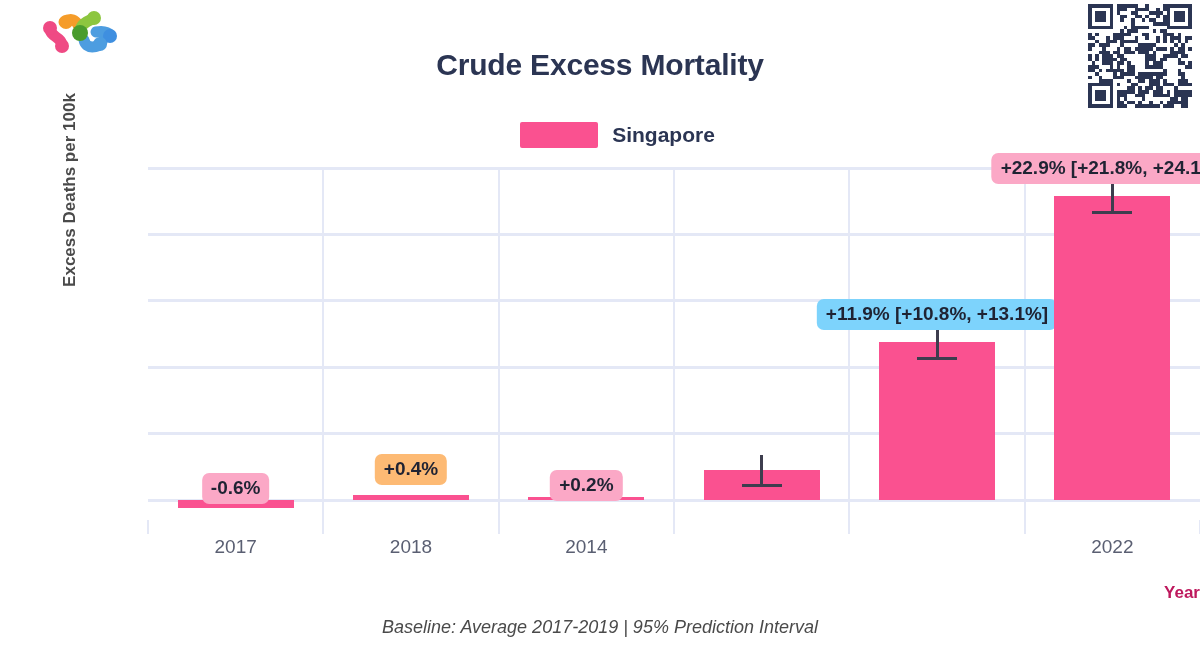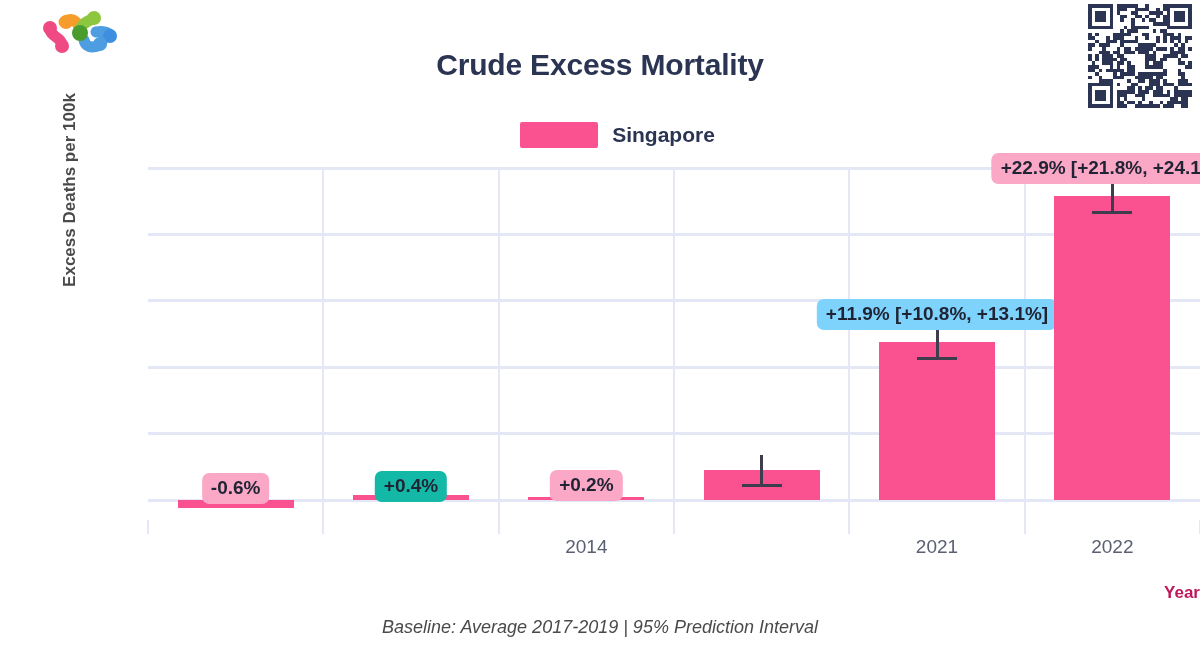--- a/index.html
+++ b/index.html
@@ -676,33 +676,34 @@
     <div class="gridline-h" style="top: 197.745px;"></div>
     <div class="gridline-h" style="top: 131.33px;"></div>
     <div class="gridline-h" style="top: 64.9151px;"></div>
     <div class="gridline-h" style="top: -1.5px;"></div>
     <div class="gridline-v" style="left: 174.333px;"></div>
     <div class="gridline-v" style="left: 349.667px;"></div>
     <div class="gridline-v" style="left: 525px;"></div>
     <div class="gridline-v" style="left: 700.333px;"></div>
     <div class="gridline-v" style="left: 875.667px;"></div>
     <div class="x-tick-mark" style="left: -1px;"></div>
+    <div class="x-tick-label" style="left: 87.6667px;">2017</div>
     <div class="x-tick-mark" style="left: 174.333px;"></div>
+    <div class="x-tick-label" style="left: 263px;">2018</div>
     <div class="x-tick-mark" style="left: 349.667px;"></div>
     <div class="x-tick-label" style="left: 438.333px;">2014</div>
     <div class="x-tick-mark" style="left: 525px;"></div>
     <div class="x-tick-mark" style="left: 700.333px;"></div>
-    <div class="x-tick-label" style="left: 789px;">2021</div>
     <div class="x-tick-mark" style="left: 875.667px;"></div>
     <div class="x-tick-label" style="left: 964.333px;">2022</div>
     <div class="x-tick-mark" style="left: 1051px;"></div>
     <div class="bar" style="left: 29.8067px; top: 332.075px; width: 115.72px; height: 7.96981px; background: rgb(250, 81, 144);"></div>
     <div class="data-label" style="background: rgb(251, 168, 198); left: 87.6667px; top: 336.075px;">-0.6%</div>
     <div class="bar" style="left: 205.14px; top: 326.762px; width: 115.72px; height: 5.31321px; background: rgb(250, 81, 144);"></div>
-    <div class="data-label" style="background: #14b8a6; left: 263px; top: 334px;">+0.4%</div>
+    <div class="data-label" style="background: #fdba74; left: 263px; top: 317px;">+0.4%</div>
     <div class="bar" style="left: 380.473px; top: 329.419px; width: 115.72px; height: 2.6566px; background: rgb(250, 81, 144);"></div>
     <div class="data-label" style="background: rgb(251, 168, 198); left: 438.333px; top: 333.419px;">+0.2%</div>
     <div class="bar" style="left: 555.807px; top: 301.525px; width: 115.72px; height: 30.5509px; background: rgb(250, 81, 144);"></div>
     <div class="errorbar-line" style="left: 612.167px; top: 286.913px; height: 29.2226px;"></div>
     <div class="errorbar-cap" style="left: 593.667px; top: 316.136px; width: 40px;"></div>
     <div class="bar" style="left: 731.14px; top: 174.008px; width: 115.72px; height: 158.068px; background: rgb(250, 81, 144);"></div>
     <div class="errorbar-line" style="left: 787.5px; top: 158.068px; height: 30.5509px;"></div>
     <div class="errorbar-cap" style="left: 769px; top: 188.619px; width: 40px;"></div>
     <div class="data-label" style="background: #7dd3fc; left: 789px; top: 162.068px;">+11.9% [+10.8%, +13.1%]</div>
     <div class="bar" style="left: 906.473px; top: 27.8943px; width: 115.72px; height: 304.181px; background: rgb(250, 81, 144);"></div>

